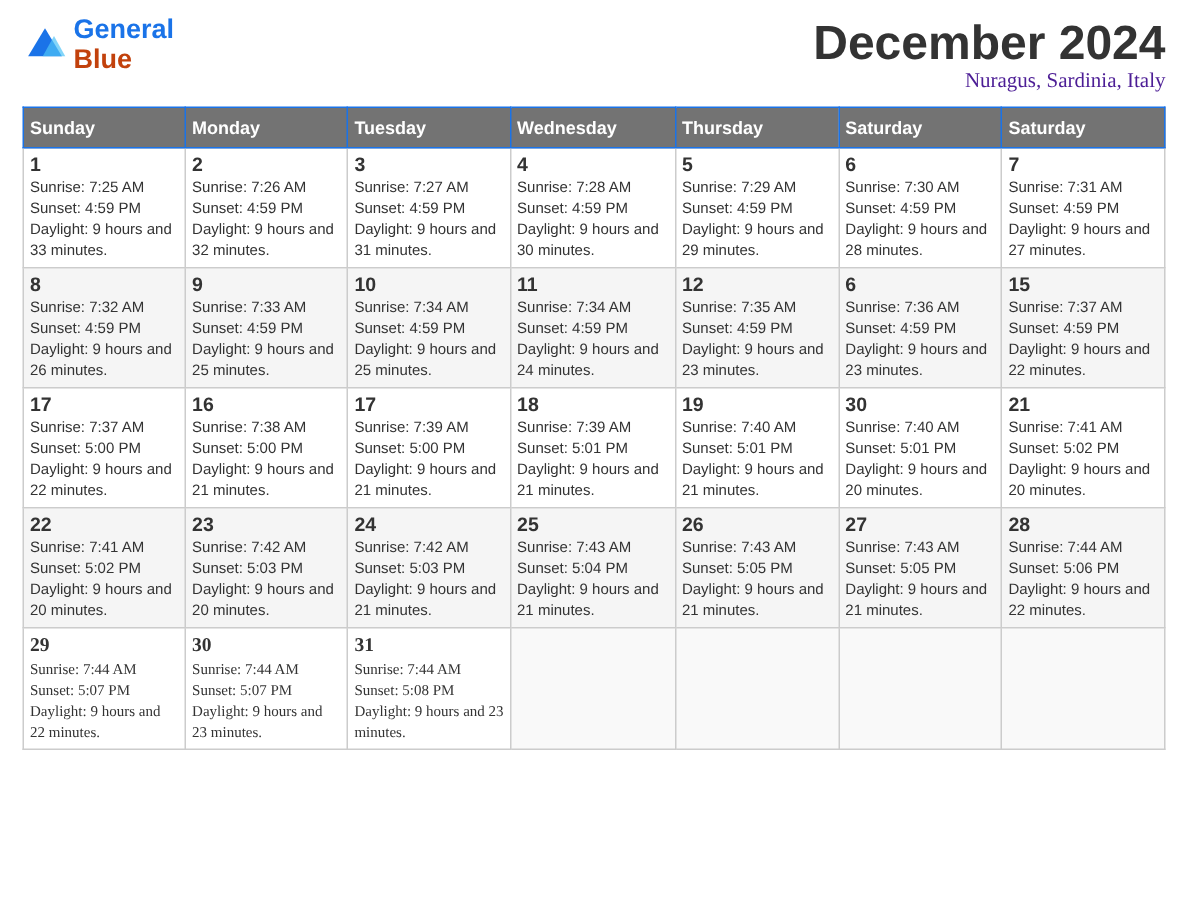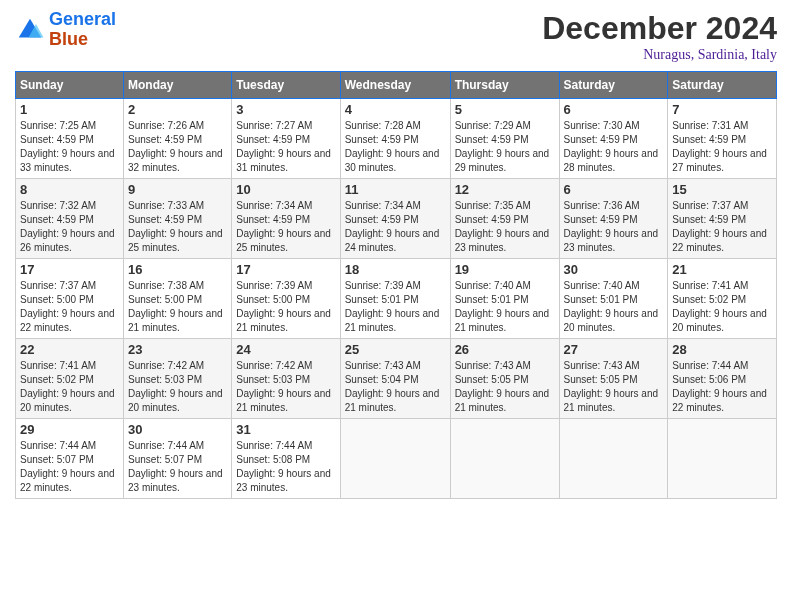--- a/index.html
+++ b/index.html
@@ -86,20 +86,21 @@
     .day-info {
       font-size: 10px;
       color: #333;
       line-height: 1.4;
     }
     .empty-cell {
       background: #f9f9f9 !important;
     }
     tbody tr:last-child td {
       height: 70px;
+      font-family: Liberation Serif, serif;
     }
   </style>
 </head>
 <body>
 
 <div class="container">
   <div class="header">
     <div class="logo">
       <svg class="logo-icon" viewBox="0 0 40 40">
         <polygon points="20,5 35,30 5,30" fill="#1a73e8"></polygon>

